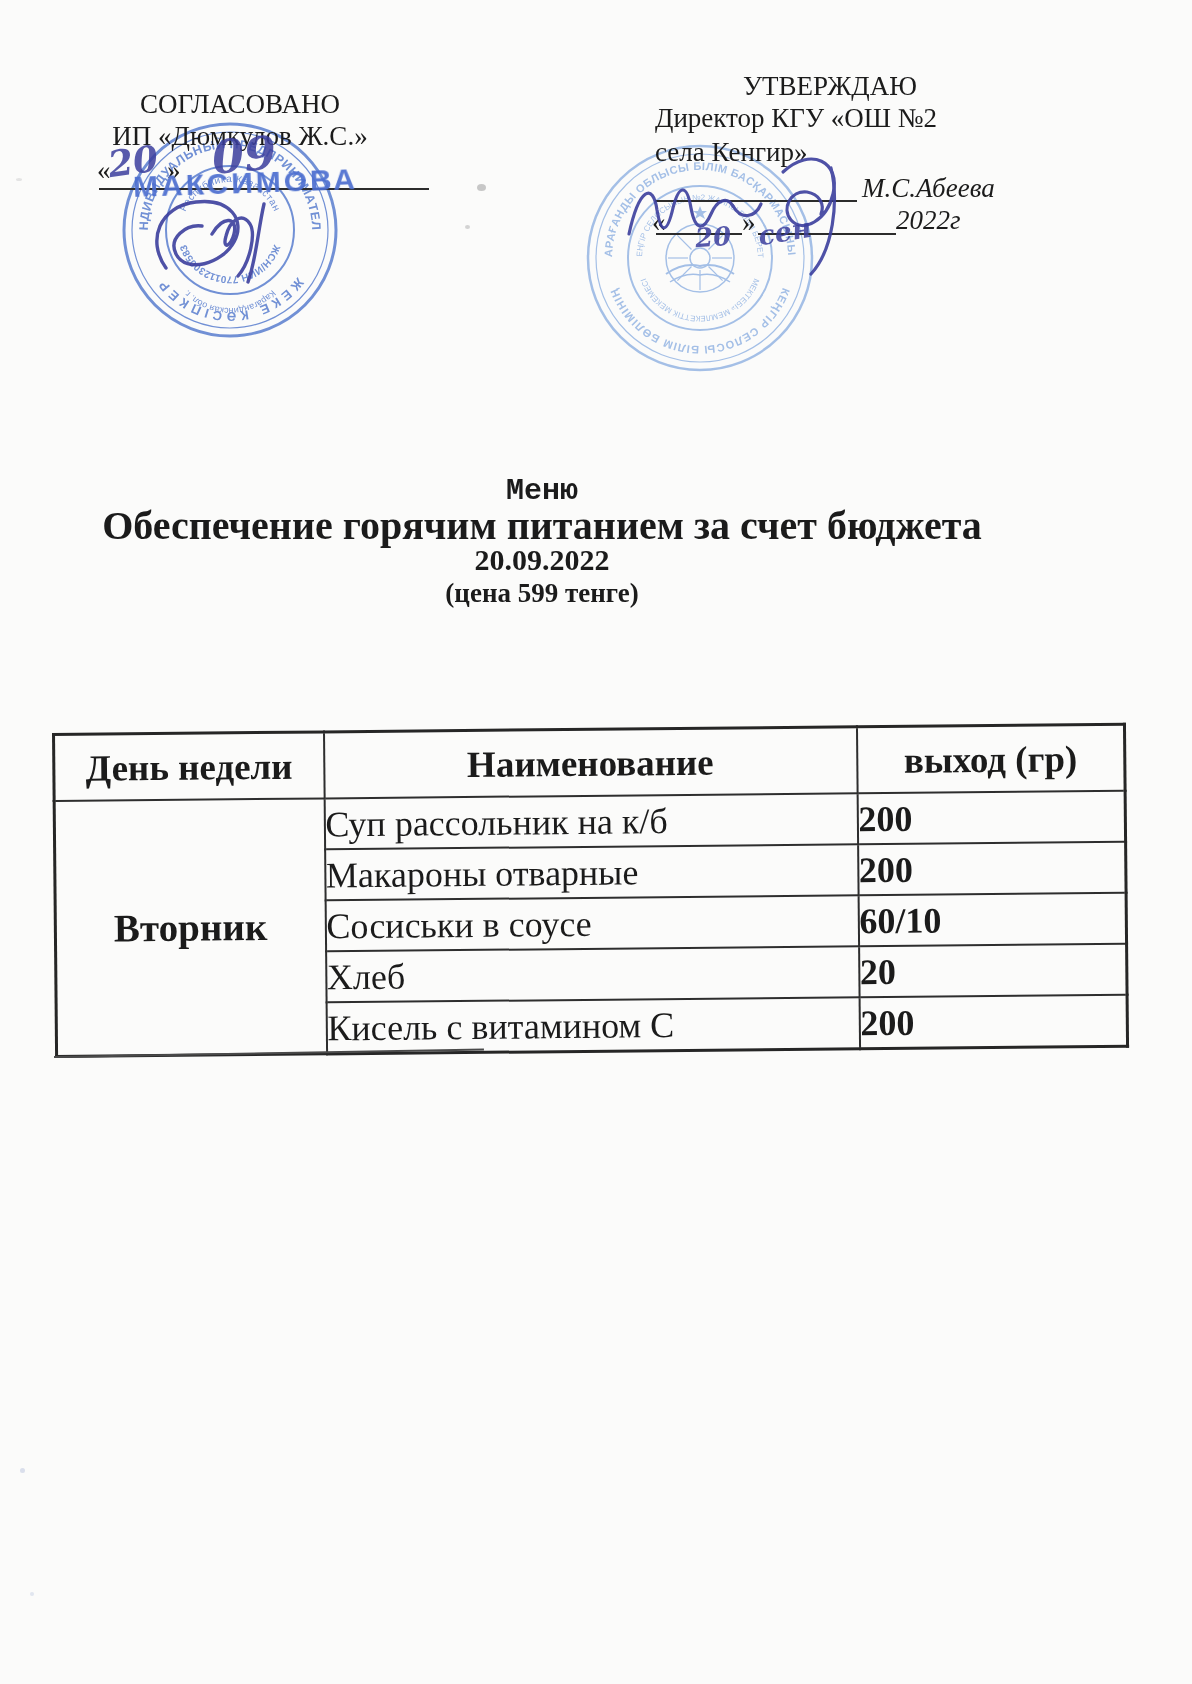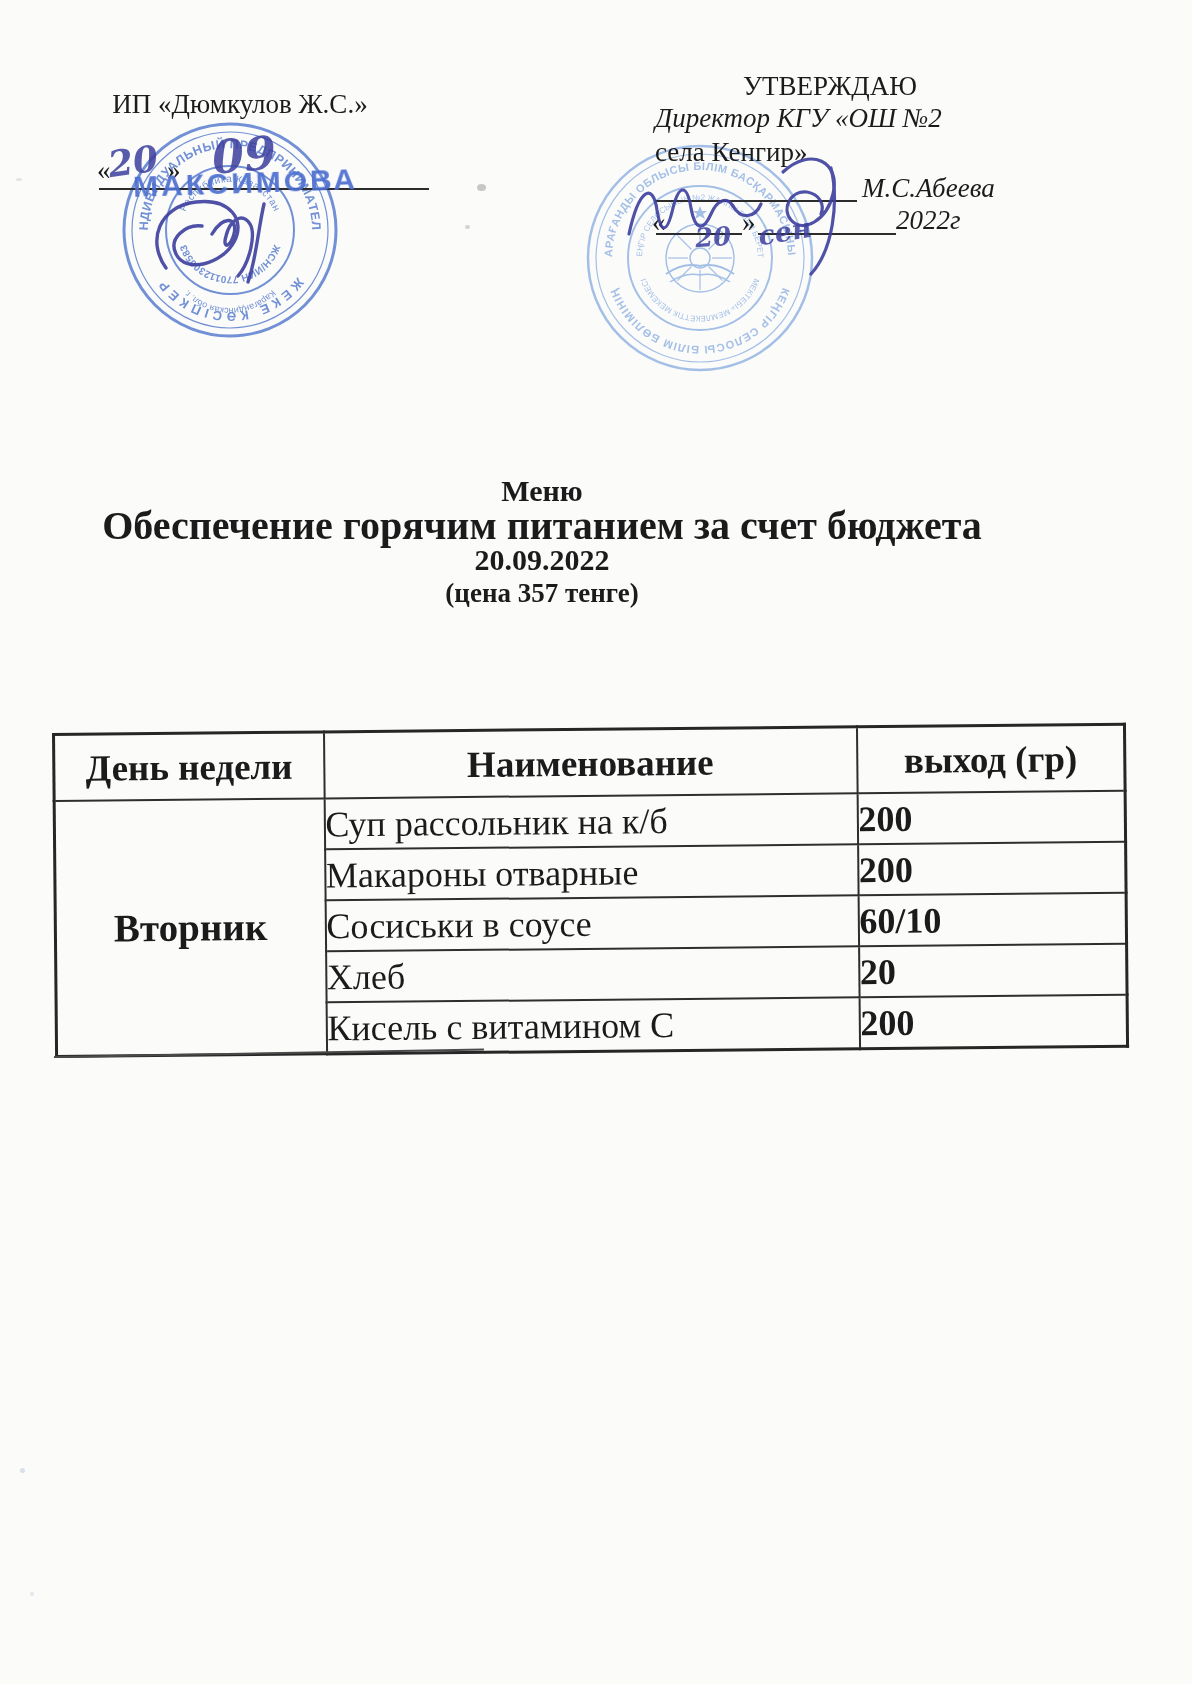--- a/index.html
+++ b/index.html
@@ -34,21 +34,21 @@
     position:absolute;left:133px;top:166px;z-index:3;
     font-family:"Liberation Sans",sans-serif;font-weight:bold;
     font-size:30px;letter-spacing:3px;color:#4d6fd0;opacity:.92;
     transform:rotate(-2deg);white-space:nowrap;filter:blur(.3px);
   }
   .sig{position:absolute;z-index:5;}
 
   
   .title-block{position:absolute;left:42px;top:474px;width:1000px;text-align:center;z-index:2;}
   .title-block div{font-weight:bold;white-space:nowrap;}
-  .t1{font-size:30px;line-height:34px;}
+  .t1{font-size:30px;line-height:34px;font-family:Liberation Mono, monospace;}
   .t2{font-size:40px;line-height:35px;}
   .t3{font-size:31px;line-height:35px;}
   .t4{font-size:30px;line-height:34px;}
   .t5{font-size:27px;line-height:33px;}
 
   
   .menu-table-wrap{position:absolute;left:52px;top:733px;z-index:2;transform:rotate(-0.55deg);transform-origin:0 0;}
   table.menu{border-collapse:collapse;table-layout:fixed;width:1071px;background:transparent;}
   table.menu th, table.menu td{border:2px solid #2e2e2e;padding:0;overflow:hidden;}
   table.menu{border:3px solid #262626;}
@@ -66,20 +66,21 @@
   .sp1{left:477px;top:184px;width:9px;height:7px;background:#9c9c9c;opacity:.55;}
   .sp2{left:465px;top:225px;width:5px;height:4px;background:#ababab;opacity:.5;}
   .sp3{left:20px;top:1468px;width:5px;height:5px;background:#b9c4de;opacity:.5;}
   .sp4{left:30px;top:1592px;width:4px;height:4px;background:#c2cbe2;opacity:.45;}
   .sp5{left:16px;top:178px;width:6px;height:3px;background:#c4c4c4;opacity:.4;}
 </style>
 </head>
 <body>
 
 <div class="appr appr-left">
+  <div class="line center">СОГЛАСОВАНО</div>
   <div class="line center">ИП «Дюмкулов Ж.С.»</div>
   <div class="abs line" style="left:12px;top:66px;">«</div>
   <div class="abs line" style="left:82px;top:66px;">»</div>
   <div class="underline" style="left:14px;top:100px;width:330px;"></div>
 </div>
 <div class="hand" style="left:108px;top:140px;font-size:36px;transform:rotate(-8deg);">20</div>
 <div class="hand" style="left:212px;top:128px;font-size:46px;transform:rotate(-5deg);">09</div>
 
 <svg class="stamp stamp-left" width="228" height="228" viewBox="0 0 228 228">
   <g fill="none" stroke="#5f82d0">
@@ -116,21 +117,21 @@
 <svg class="sig" style="left:138px;top:190px;" width="180" height="115" viewBox="0 0 180 115">
   <g fill="none" stroke="#3c3f9e" stroke-width="3.4" stroke-linecap="round" opacity="0.9">
     <path d="M28,78 C8,50 22,16 58,12 C92,8 108,30 96,52 C84,74 48,84 38,64 C30,48 48,34 64,36"></path>
     <path d="M74,44 C86,24 100,28 96,44 C93,57 84,60 88,46 C92,30 104,22 112,34 C118,44 112,72 100,86"></path>
     <path d="M126,14 C120,40 118,70 110,92"></path>
   </g>
 </svg>
 
 <div class="appr appr-right">
   <div class="line center">УТВЕРЖДАЮ</div>
-  <div class="abs line" style="left:15px;top:32px;font-style:italic;">Директор КГУ «ОШ №2</div>
+  <div class="abs line" style="left:15px;top:32px;">Директор КГУ «ОШ №2</div>
   <div class="abs line" style="left:15px;top:66px;text-align:center;">села Кенгир»</div>
   <div class="underline" style="left:15px;top:130px;width:202px;"></div>
   <div class="abs line" style="left:222px;top:102px;font-style:italic;">М.С.Абеева</div>
   <div class="abs line" style="left:12px;top:136px;">«</div>
   <div class="abs line" style="left:102px;top:136px;">»</div>
   <div class="underline" style="left:16px;top:163px;width:86px;"></div>
   <div class="underline" style="left:118px;top:163px;width:138px;"></div>
   <div class="abs line" style="left:256px;top:134px;font-style:italic;">2022г</div>
 </div>
 <div class="hand" style="left:695px;top:222px;font-size:26px;transform:rotate(-4deg);">20</div>
@@ -184,21 +185,21 @@
     <path d="M118,68 C126,82 140,80 146,66"></path>
     <path d="M168,34 C196,8 226,24 218,56 C212,82 188,96 176,82 C166,70 176,52 192,54 C204,56 210,66 206,76"></path>
     <path d="M216,30 C224,64 218,112 196,136"></path>
   </g>
 </svg>
 
 <div class="title-block">
   <div class="t1">Меню</div>
   <div class="t2">Обеспечение горячим питанием за счет бюджета</div>
   <div class="t4">20.09.2022</div>
-  <div class="t5">(цена 357 тенге)</div>
+  <div class="t5">(цена 599 тенге)</div>
 </div>
 
 <div class="menu-table-wrap">
   <table class="menu">
     <colgroup>
       <col class="col-day">
         <col class="col-name">
         <col class="col-amt">
     </colgroup>
     <tbody>

